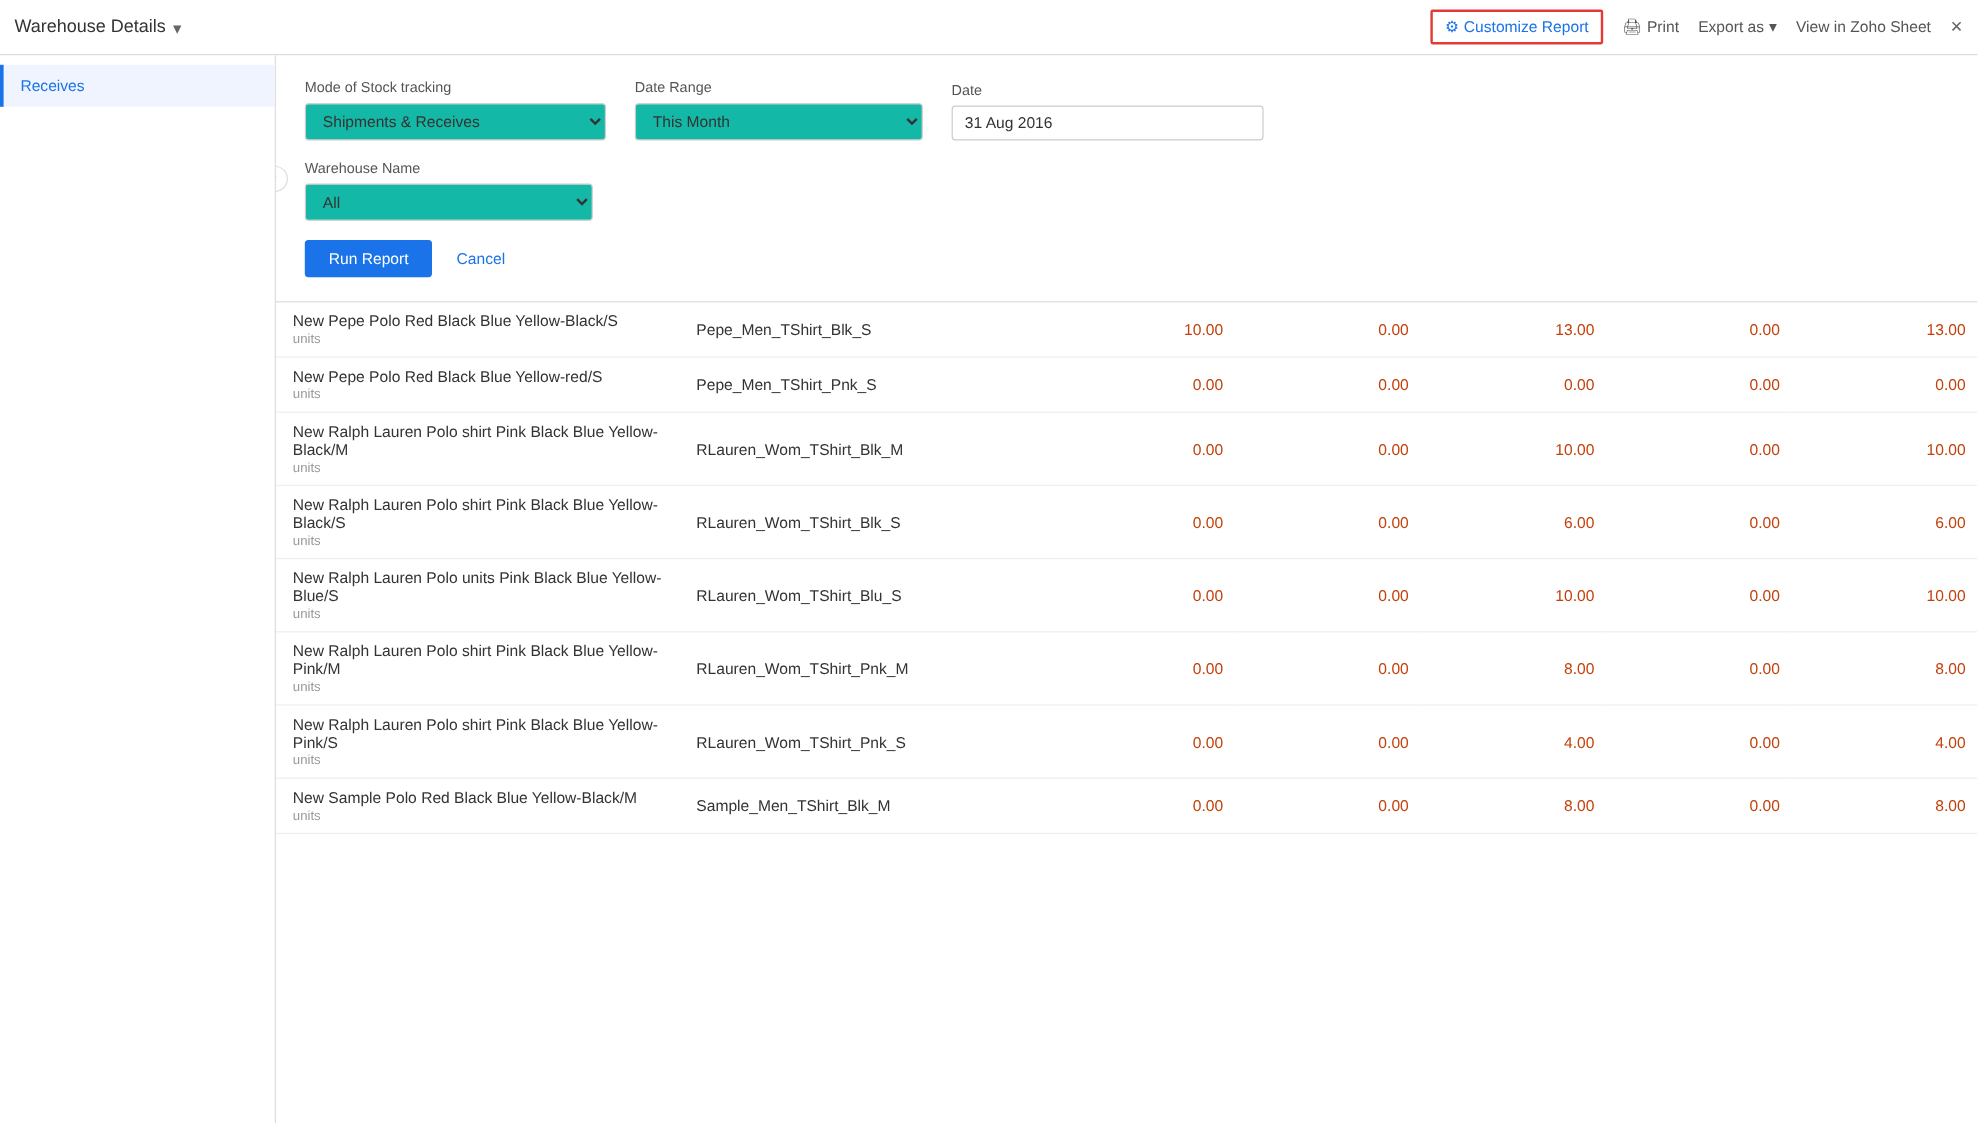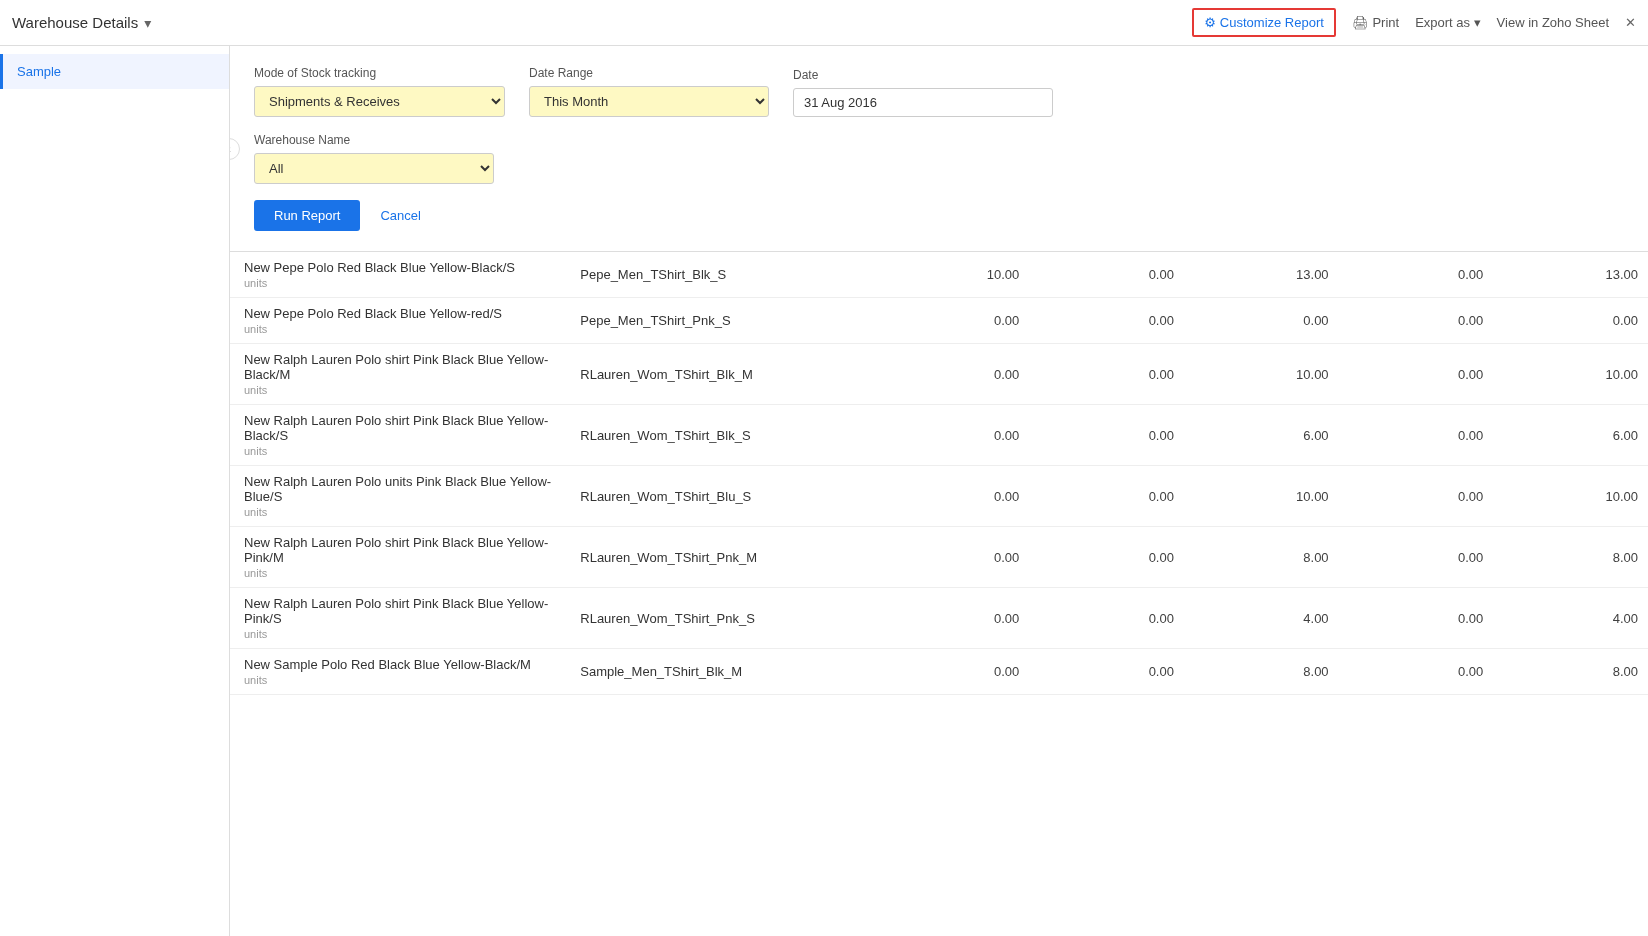--- a/index.html
+++ b/index.html
@@ -118,21 +118,21 @@
       gap: 6px;
     }
     .filter-label {
       font-size: 12px;
       color: #555;
     }
     .filter-select {
       padding: 6px 28px 6px 10px;
       border: 1px solid #ccc;
       border-radius: 3px;
-      background: #fef9c3;
+      background: #14b8a6;
       font-size: 13px;
       color: #333;
       appearance: auto;
       min-width: 240px;
       cursor: pointer;
     }
     .filter-select-sm {
       min-width: 240px;
     }
     .filter-input {
@@ -191,21 +191,21 @@
     }
     .cell-sku {
       padding: 8px 10px;
       color: #333;
       vertical-align: middle;
       min-width: 180px;
     }
     .cell-num {
       padding: 8px 10px;
       text-align: right;
-      color: #404040;
+      color: #c2410c;
       vertical-align: middle;
       min-width: 100px;
     }
     .item-name-cell {
       vertical-align: top;
       min-width: 200px;
       max-width: 220px;
     }
 
     
@@ -238,21 +238,21 @@
       <span>View in Zoho Sheet</span>
     </button>
     <span style="cursor:pointer;color:#666;">✕</span>
   </div>
 </div>
 
 <div class="main-layout">
 
   <div class="sidebar">
     <div class="sidebar-item active">
-      <span>Sample</span>
+      <span>Receives</span>
     </div>
   </div>
 
   <div class="content-area">
 
     <div class="filter-panel">
       <div class="collapse-btn">‹</div>
 
       <div class="filter-row">
         <div class="filter-group">

